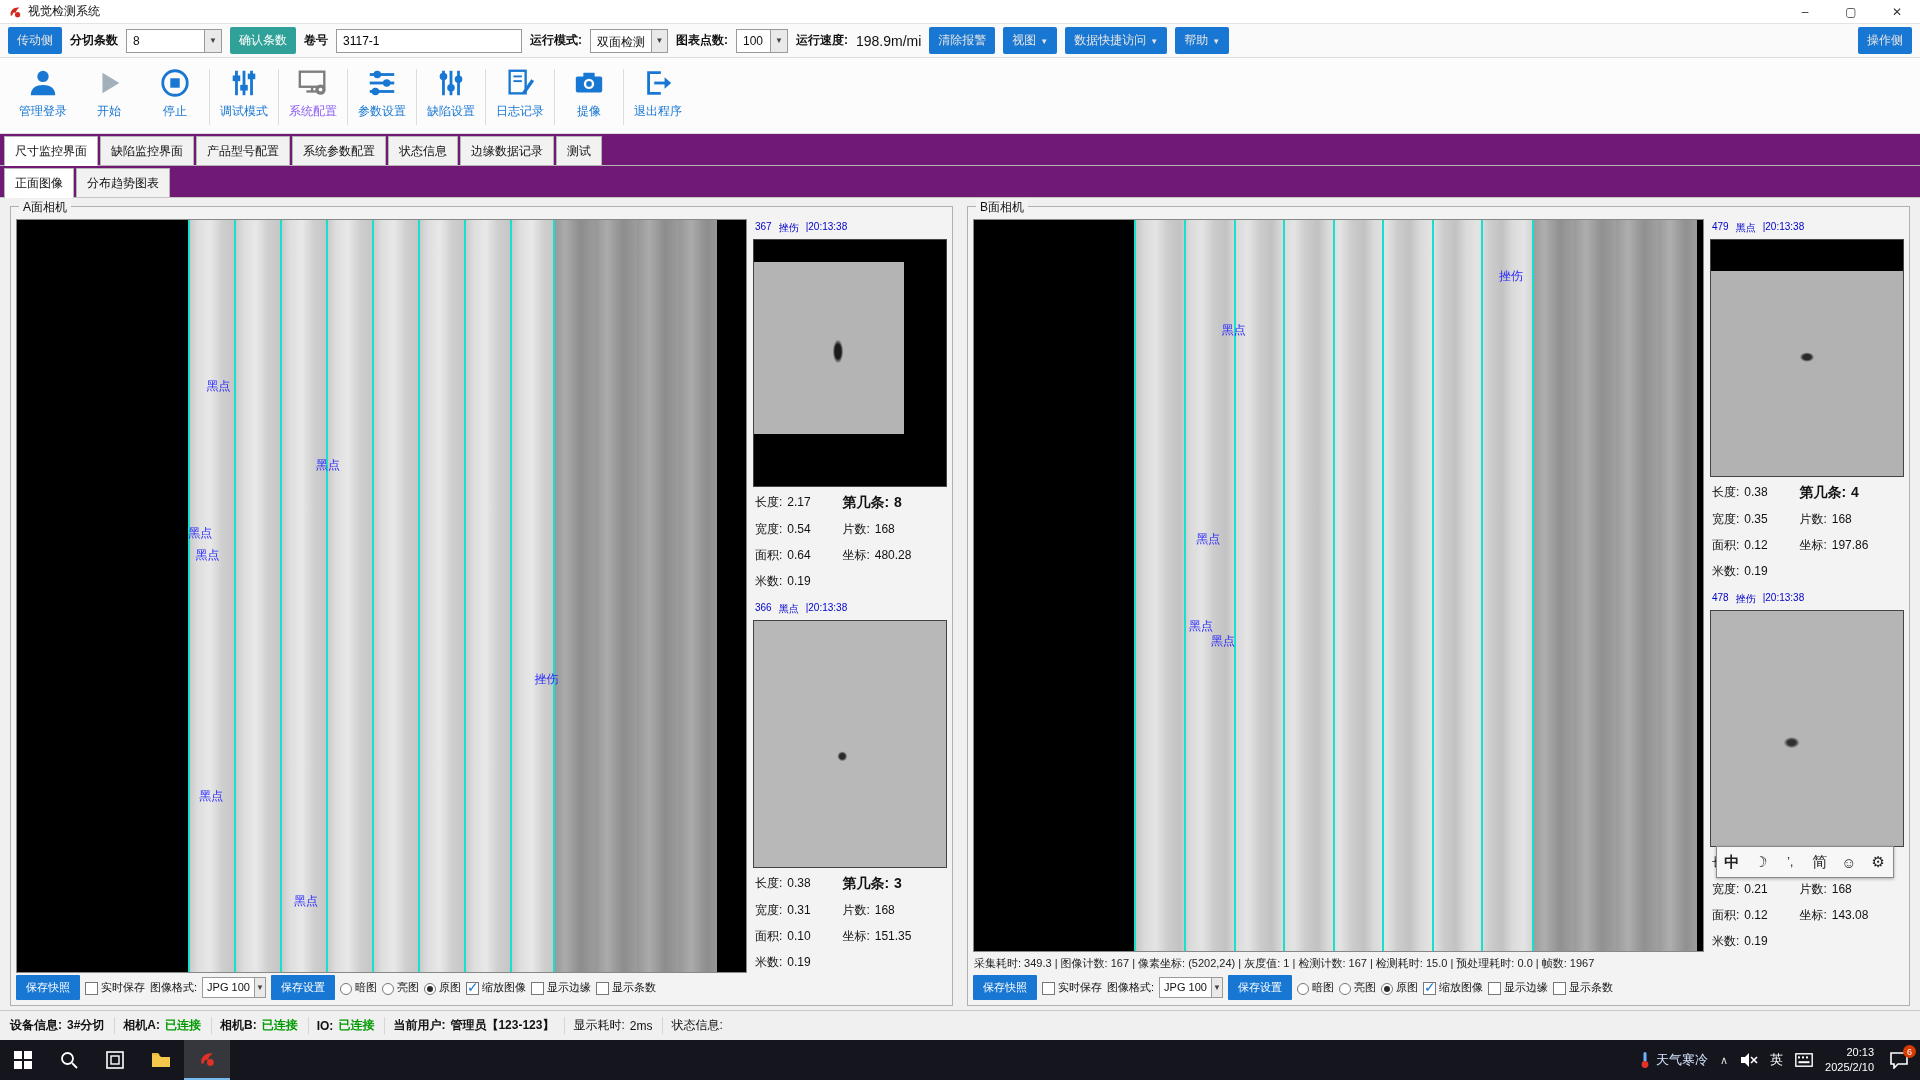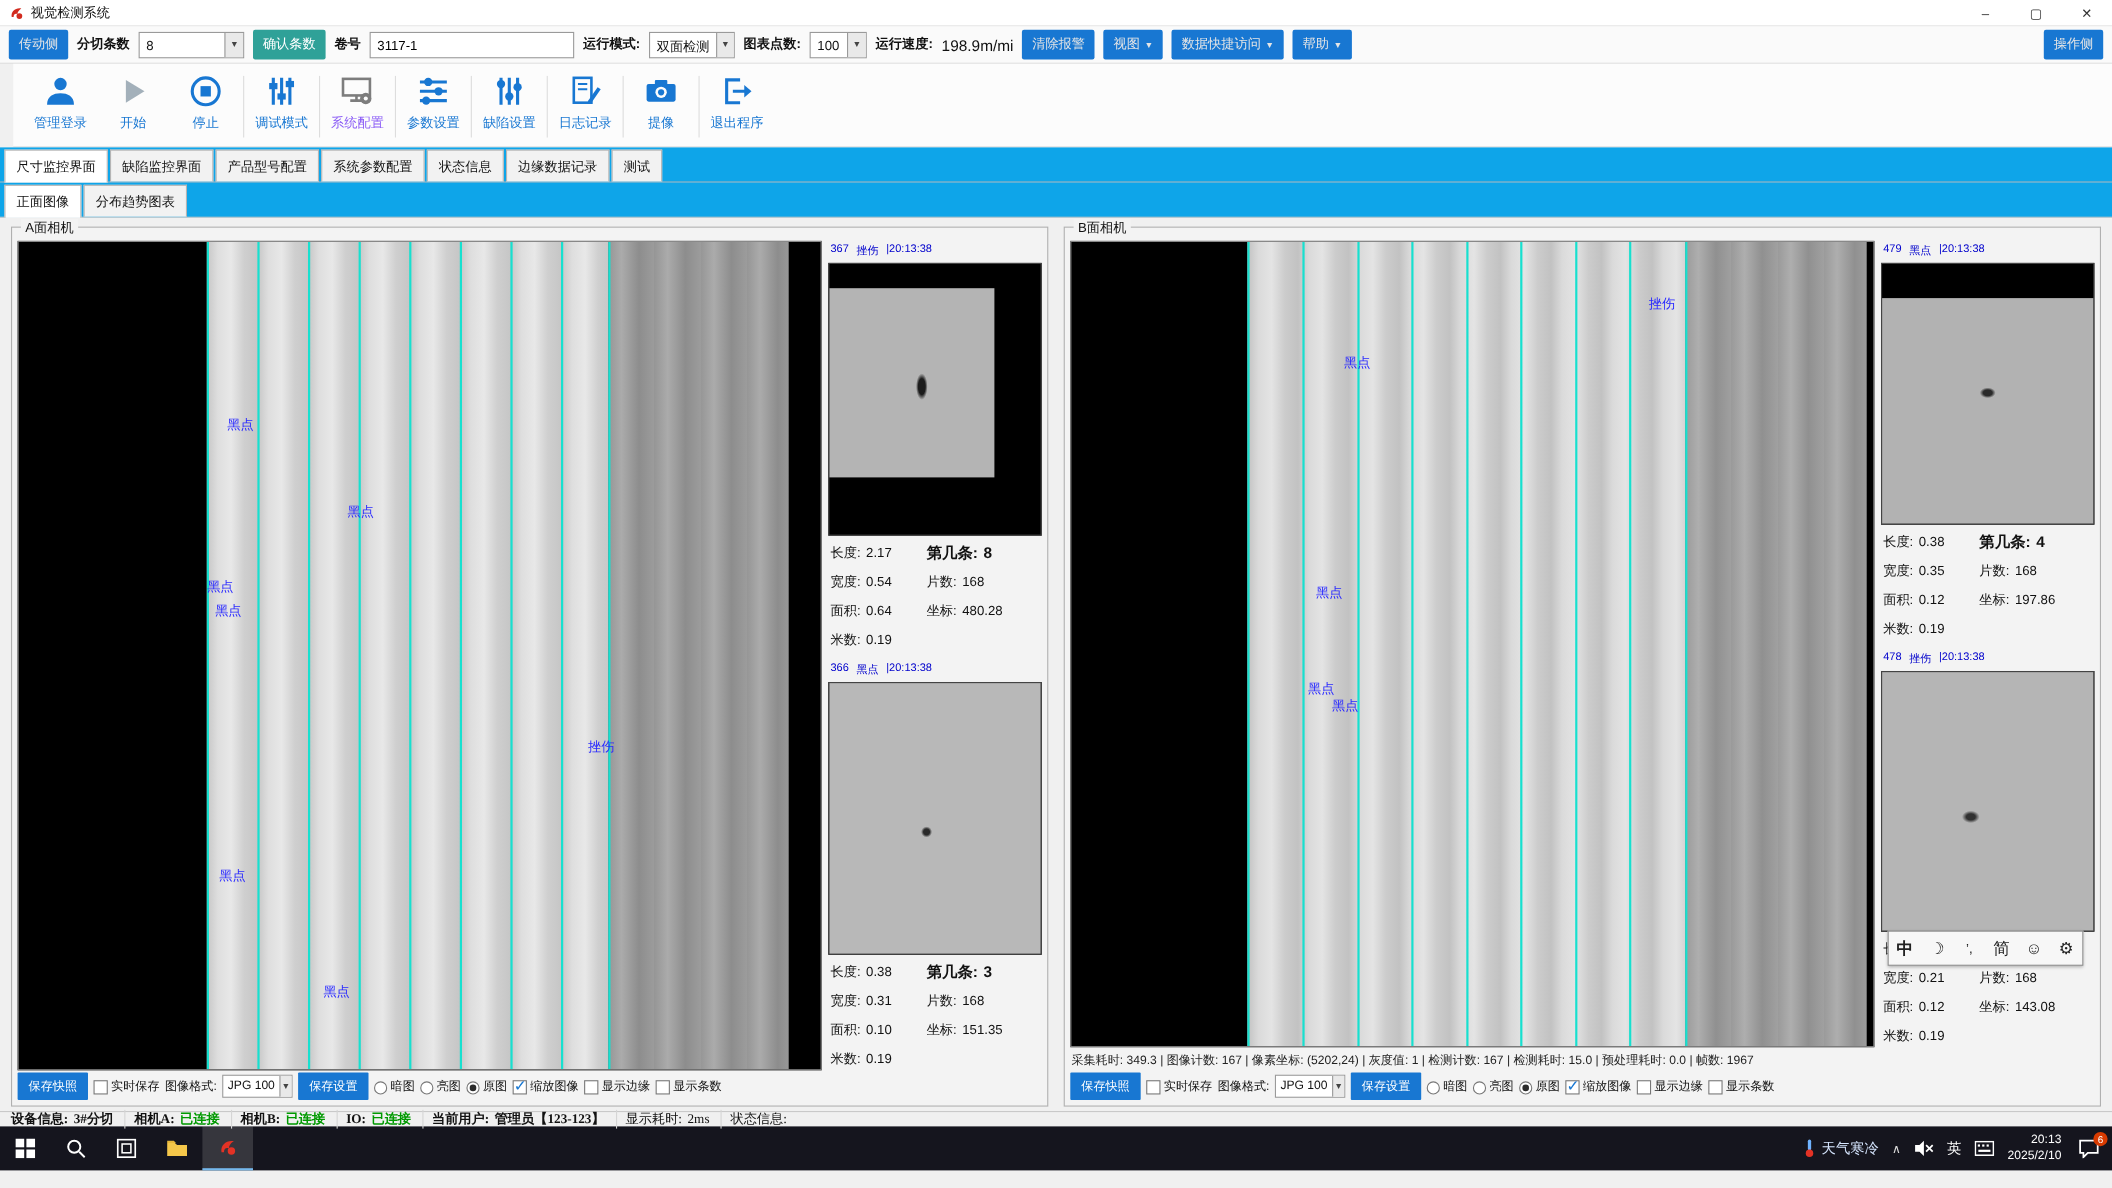--- a/index.html
+++ b/index.html
@@ -20,28 +20,28 @@
   .lblb { font-weight:bold; white-space:nowrap; }
   .select { background:#fff; border:1px solid #9a9a9a; height:24px; display:flex; align-items:stretch; }
   .select .s-txt { padding:4px 6px; white-space:nowrap; flex:1; }
   .select .s-arr { width:17px; background:#e9e9e9; border-left:1px solid #9a9a9a; display:flex; align-items:center; justify-content:center; font-size:8px; color:#444; }
   .txt-input { height:24px; border:1px solid #9a9a9a; background:#fff; padding:0 6px; font-size:12px; width:186px; font-family:inherit; }
   .speed-val { font-size:14px; white-space:nowrap; }
   .tb-spacer { flex:1; }
   .menu-arrow { font-size:8px; margin-left:4px; }
 
   
-  .iconbar { height:76px; background:#fcfcfc; display:flex; align-items:flex-start; padding:5px 10px 0; border-bottom:1px solid #ddd;margin-left:12px; }
+  .iconbar { height:76px; background:#fcfcfc; display:flex; align-items:flex-start; padding:5px 10px 0; border-bottom:1px solid #ddd; }
   .tool { width:66px; display:flex; flex-direction:column; align-items:center; gap:3px; padding-top:3px; cursor:default; }
   .tool .cap { color:#1877d2; font-size:12px; white-space:nowrap; }
   .tool .cap.gray { color:#8b5cf6; }
   .vsep { width:1px; height:56px; background:#ddd; margin:6px 1px 0; }
 
   
-  .tabs { display:flex; align-items:flex-end; background:#0ea5e9; border-bottom:1px solid #b5b5b5; padding:4px 4px 0; height:32px; gap:0; }
+  .tabs { display:flex; align-items:flex-end; background:#701a75; border-bottom:1px solid #b5b5b5; padding:4px 4px 0; height:32px; gap:0; }
   .tab { padding:6px 10px 5px; background:#f2f2f2; border:1px solid #b5b5b5; border-bottom:none; font-size:12px; white-space:nowrap; margin-right:2px; }
   .tab.active { background:#fff; position:relative; margin-bottom:-1px; padding-bottom:6px; }
   .tabs.sub { height:32px; border-bottom:1px solid #c5c5c5; }
 
   
   .main { height:812px; display:flex; gap:14px; padding:8px 10px 4px; background:#f0f0f0; }
   .groupbox { flex:1; border:1px solid #b0b0b0; position:relative; background:#f3f3f3; display:flex; flex-direction:column; padding:12px 5px 4px; }
   .gb-title { position:absolute; top:-8px; left:8px; background:#f3f3f3; padding:0 4px; font-size:12px; color:#111; }
   .panel-body { flex:1; min-height:0; display:flex; gap:6px; }
 
@@ -71,21 +71,21 @@
   .btn-small { background:#1877d2; color:#fff; border:none; padding:5px 10px; font-size:11px; border-radius:1px; }
   .cb { width:13px; height:13px; border:1px solid #777; background:#fff; display:inline-block; position:relative; flex:none; }
   .cb.checked::after { content:"✓"; color:#1877d2; position:absolute; top:-4px; left:0; font-size:14px; font-weight:bold; }
   .radio { width:12px; height:12px; border:1px solid #777; border-radius:50%; background:#fff; display:inline-block; position:relative; flex:none; }
   .radio.sel::after { content:""; position:absolute; inset:2px; background:#2b2b2b; border-radius:50%; }
   .ctrl-grp { display:flex; align-items:flex-end; gap:3px; }
   .select.small { height:21px; font-size:11px; }
   .select.small .s-txt { padding:3px 4px; }
 
   
-  .statusbar { height:14px; background:#f0f0f0; border-top:1px solid #c9c9c9; display:flex; align-items:center; gap:8px; padding:0 10px; font-size:12px;font-family:Liberation Serif, serif; }
+  .statusbar { height:30px; background:#f0f0f0; border-top:1px solid #c9c9c9; display:flex; align-items:center; gap:8px; padding:0 10px; font-size:12px; }
   .sb-item { display:flex; gap:5px; align-items:center; padding-right:10px; border-right:1px solid #d5d5d5; }
   .sb-item:last-child { border-right:none; }
   .bold { font-weight:bold; }
   .green { color:#009900; font-weight:bold; }
 
   
   .taskbar { height:40px; background:#15151e; display:flex; align-items:stretch; color:#fff; }
   .tb-icon { width:46px; display:flex; align-items:center; justify-content:center; }
   .tb-icon.active-app { background:rgba(255,255,255,0.14); border-bottom:2px solid #76b9ed; }
   .tb-right { margin-left:auto; display:flex; align-items:center; gap:12px; padding-right:8px; }

